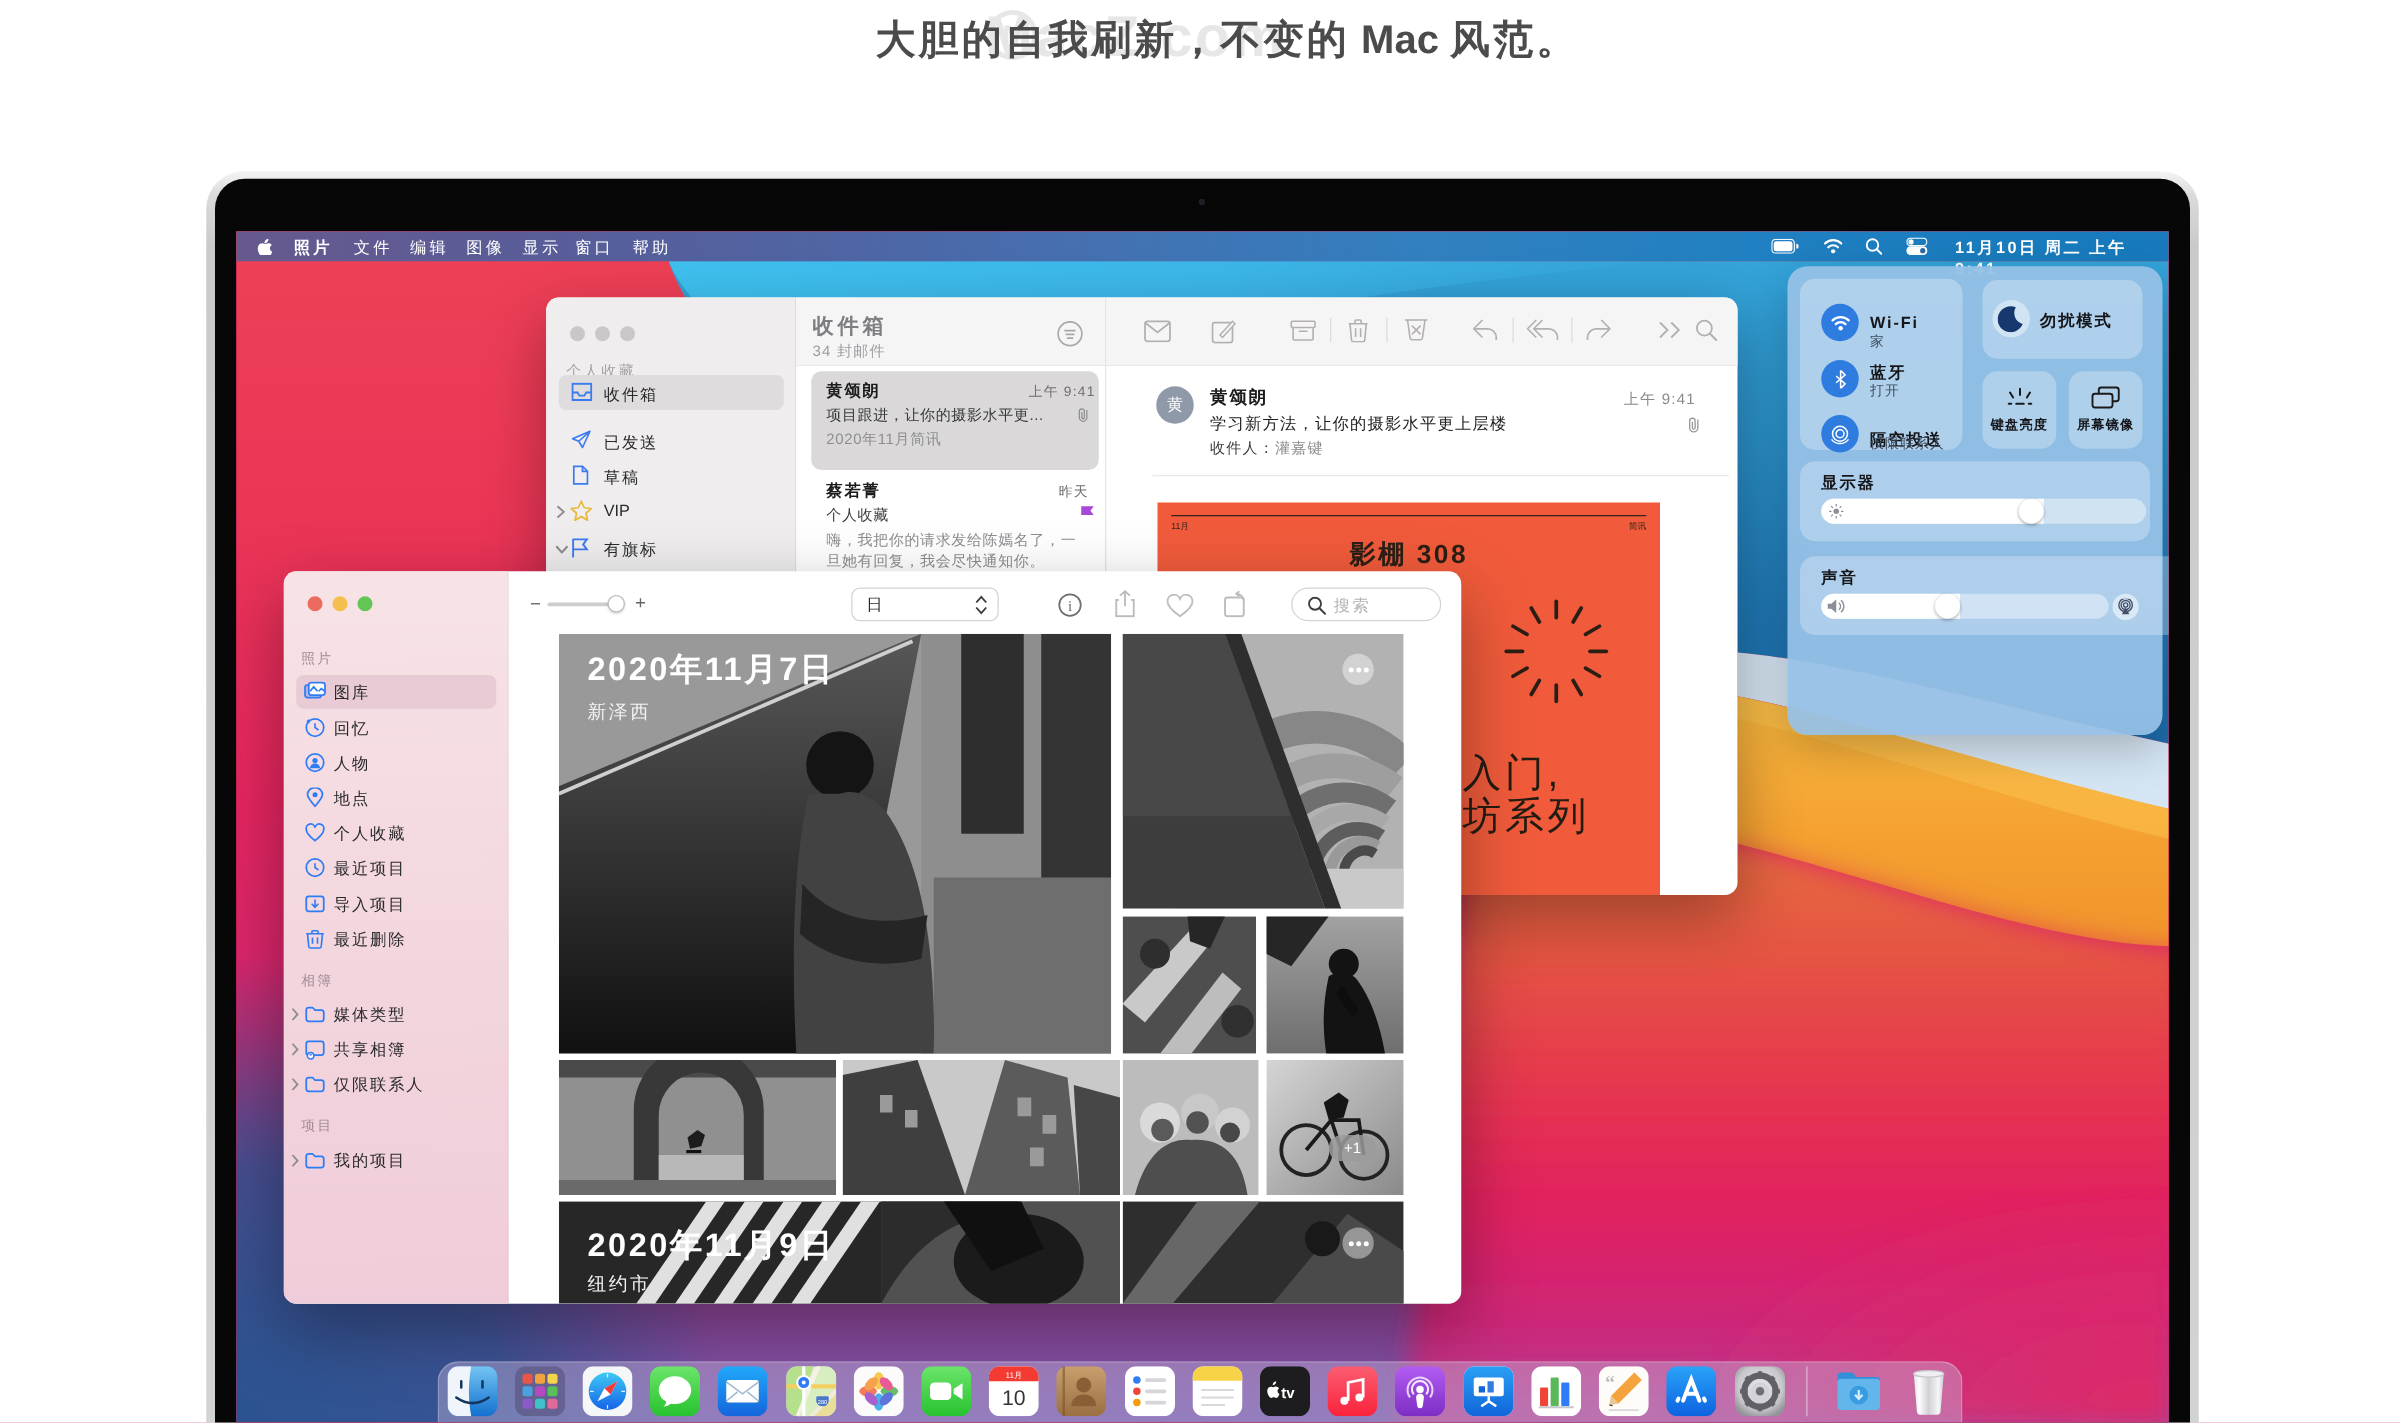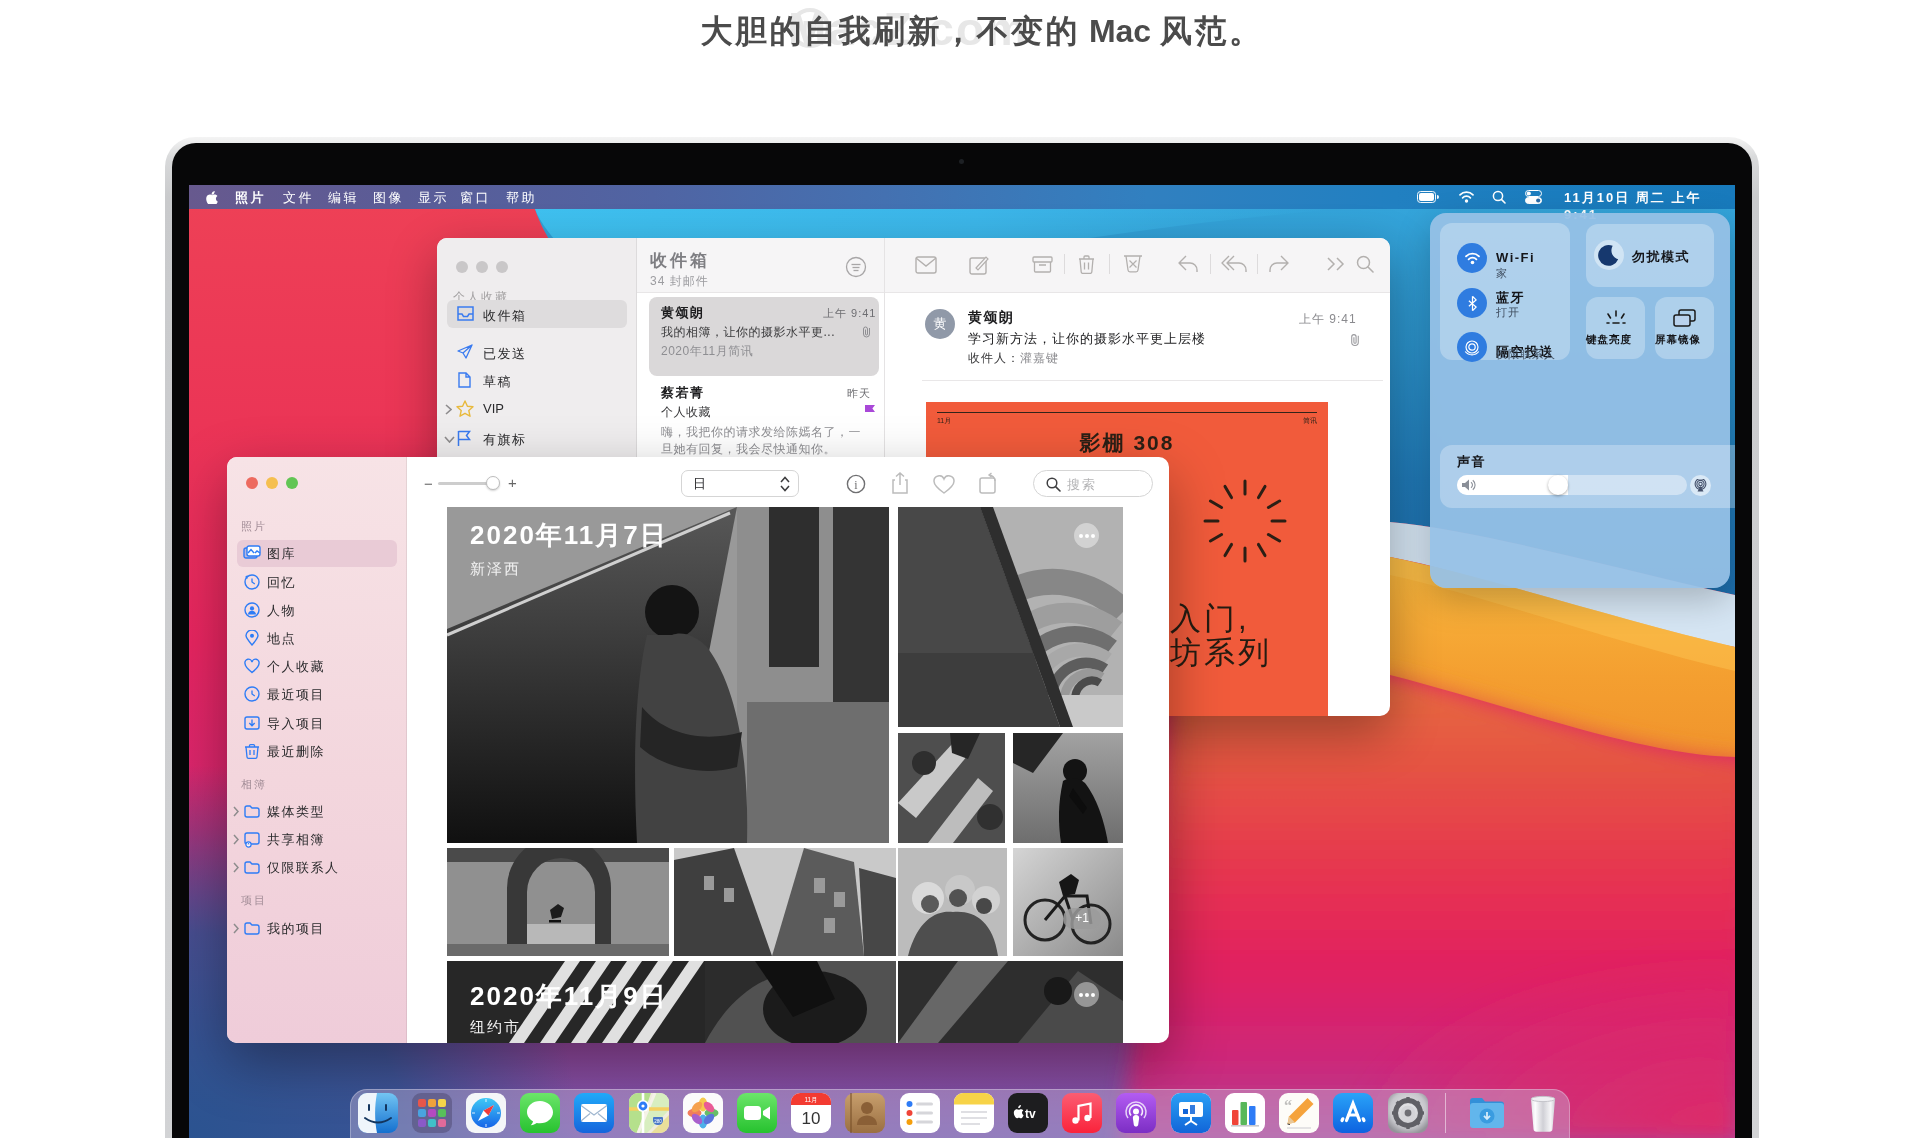--- a/index.html
+++ b/index.html
@@ -27,21 +27,21 @@
 .pchev{left:6px;width:7px;height:11px}
 .ph{overflow:hidden;z-index:2}
 .dots{width:25px;height:25px;border-radius:50%;background:rgba(255,255,255,0.42);z-index:3;display:flex;align-items:center;justify-content:center;gap:2px}
 .dots span{width:4px;height:4px;border-radius:50%;background:#fff}
 .mrow{font-size:13px;color:#2a2a2c;letter-spacing:1.5px}
 .tsep{position:absolute;top:16px;width:1px;height:20px;background:#dddbdc}
 .ccCard{border-radius:12px;background:rgba(255,255,255,0.28)}
 .ccCirc{position:absolute;width:30px;height:30px;border-radius:50%;background:#2f7ce0;display:flex;align-items:center;justify-content:center}
 .cct{font-size:13px;font-weight:bold;color:#15161a;letter-spacing:1.5px;white-space:nowrap}
 .ccs{font-size:11px;color:#3e4c5e;letter-spacing:1px;white-space:nowrap}
-.ccs2{font-size:10.5px;color:#15161a;letter-spacing:1px;text-align:left;font-weight:bold}
+.ccs2{font-size:10.5px;color:#15161a;letter-spacing:1px;text-align:center;font-weight:bold}
 .ccTrack{height:20px;border-radius:10px;background:rgba(255,255,255,0.42)}
 .ccKnob{position:absolute;top:0;width:20px;height:20px;border-radius:50%;background:#fff;box-shadow:0 1px 3px rgba(0,0,0,0.35)}
 </style></head>
 <body>
 <div id="wmc">
     <div style="position:absolute;left:8px;top:4px;font-size:24px;font-weight:bold;color:#e7e7e7">M</div>
   </div>
 <div id="wm">MacZ.com</div>
 <div id="title">大胆的自我刷新，不变的<span style="letter-spacing:0"> Mac </span>风范。</div>
 <div id="laptop">
@@ -183,21 +183,21 @@
             <circle cx="11" cy="11" r="9.5" fill="none" stroke="#a8a6a7" stroke-width="1.3"></circle>
             <g stroke="#a8a6a7" stroke-width="1.3">
               <line x1="6.5" y1="8.5" x2="15.5" y2="8.5"></line>
               <line x1="7.5" y1="11.5" x2="14.5" y2="11.5"></line>
               <line x1="8.5" y1="14.5" x2="13.5" y2="14.5"></line>
             </g>
           </svg>
         <div class="abs" style="left:212px;top:59px;width:230px;height:79px;background:#dad8d9;border-radius:8px"></div>
         <div class="abs" style="left:224px;top:66px;font-size:13px;font-weight:bold;color:#1c1c1e;letter-spacing:1.5px">黄颂朗</div>
         <div class="abs" style="left:386px;top:68px;font-size:11px;color:#6e6e72;letter-spacing:1px">上午 9:41</div>
-        <div class="abs" style="left:224px;top:86px;width:196px;font-size:12px;color:#3a3a3c;letter-spacing:.5px;white-space:nowrap;overflow:hidden">我的相簿，让你的摄影水平更...</div>
+        <div class="abs" style="left:224px;top:86px;width:196px;font-size:12px;color:#3a3a3c;letter-spacing:.5px;white-space:nowrap;overflow:hidden">项目跟进，让你的摄影水平更...</div>
         <svg class="abs" style="left:424px;top:87px" width="11" height="13" viewBox="0 0 11 13">
             <path d="M8.5,3 v6 a3,3 0 0 1 -6,0 v-5 a2,2 0 0 1 4,0 v5 a1,1 0 0 1 -2,0 v-4.5" fill="none" stroke="#8e8e92" stroke-width="1"></path>
           </svg>
         <div class="abs" style="left:224px;top:105px;font-size:12px;color:#8e8e92;letter-spacing:.5px">2020年11月简讯</div>
         <div class="abs" style="left:224px;top:146px;font-size:13px;font-weight:bold;color:#1c1c1e;letter-spacing:1.5px">蔡若菁</div>
         <div class="abs" style="left:410px;top:148px;font-size:11px;color:#6e6e72;letter-spacing:1px">昨天</div>
         <div class="abs" style="left:224px;top:166px;font-size:12px;color:#3a3a3c;letter-spacing:.5px">个人收藏</div>
         <svg class="abs" style="left:427px;top:166px" width="12" height="14" viewBox="0 0 12 14">
             <path d="M1,13 V1 h10 l-2.6,3.5 L11,8 H1" fill="#a948d8"></path>
           </svg>
@@ -599,20 +599,40 @@
         </div>
         <div class="abs ccCard" style="left:225px;top:84px;width:59px;height:62px">
           <svg class="abs" style="left:17px;top:11px" width="25" height="22" viewBox="0 0 25 22">
               <g fill="none" stroke="#1a1a1a" stroke-width="1.5">
                 <rect x="7" y="2" width="16" height="11" rx="2"></rect>
                 <rect x="2" y="7" width="16" height="11" rx="2" fill="#b9d2ec"></rect>
               </g>
             </svg>
           <div class="abs ccs2" style="left:0;top:36px;width:59px">屏幕镜像</div>
         </div>
+        <div class="abs ccCard" style="left:10px;top:156px;width:280px;height:64px">
+          <div class="abs cct" style="left:17px;top:8px">显示器</div>
+          <div class="abs ccTrack" style="left:17px;top:30px;width:260px">
+            <div class="abs" style="left:0;top:0;width:178px;height:20px;background:#fff;border-radius:10px 0 0 10px"></div>
+            <div class="ccKnob" style="left:158px"></div>
+            <svg class="abs" style="left:6px;top:4px" width="12" height="12" viewBox="0 0 12 12">
+                <circle cx="6" cy="6" r="2.2" fill="#8a8f98"></circle>
+                <g stroke="#8a8f98" stroke-width="1">
+                  <line x1="6" y1="0.2" x2="6" y2="2.2"></line>
+                  <line x1="6" y1="9.8" x2="6" y2="11.8"></line>
+                  <line x1="0.2" y1="6" x2="2.2" y2="6"></line>
+                  <line x1="9.8" y1="6" x2="11.8" y2="6"></line>
+                  <line x1="1.9" y1="1.9" x2="3.3" y2="3.3"></line>
+                  <line x1="8.7" y1="8.7" x2="10.1" y2="10.1"></line>
+                  <line x1="10.1" y1="1.9" x2="8.7" y2="3.3"></line>
+                  <line x1="1.9" y1="10.1" x2="3.3" y2="8.7"></line>
+                </g>
+              </svg>
+          </div>
+        </div>
         <div class="abs ccCard" style="left:10px;top:232px;width:340px;height:63px">
           <div class="abs cct" style="left:17px;top:8px">声音</div>
           <div class="abs ccTrack" style="left:17px;top:30px;width:230px">
             <div class="abs" style="left:0;top:0;width:111px;height:20px;background:#fff;border-radius:10px 0 0 10px"></div>
             <div class="ccKnob" style="left:91px"></div>
             <svg class="abs" style="left:5px;top:4px" width="14" height="12" viewBox="0 0 14 12">
                 <path d="M0,4 h3 l4,-3.4 v10.8 l-4,-3.4 h-3 z" fill="#8a8f98"></path>
                 <path d="M9,3.2 a3.4,3.4 0 0 1 0,5.6 M10.8,1.2 a6.2,6.2 0 0 1 0,9.6" stroke="#8a8f98" stroke-width="1.1" fill="none"></path>
               </svg>
           </div>

